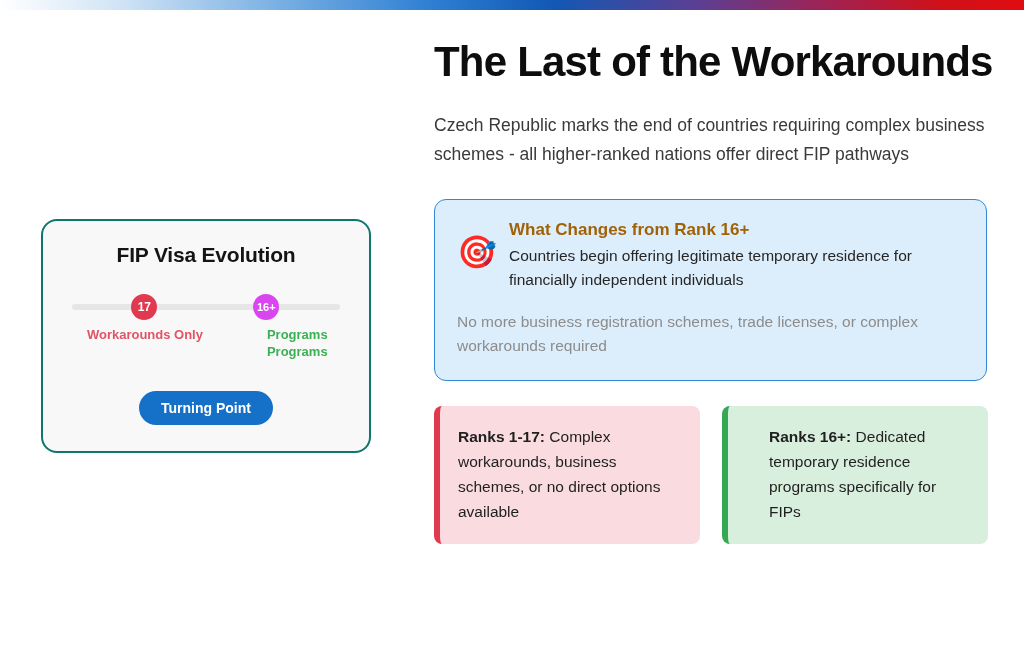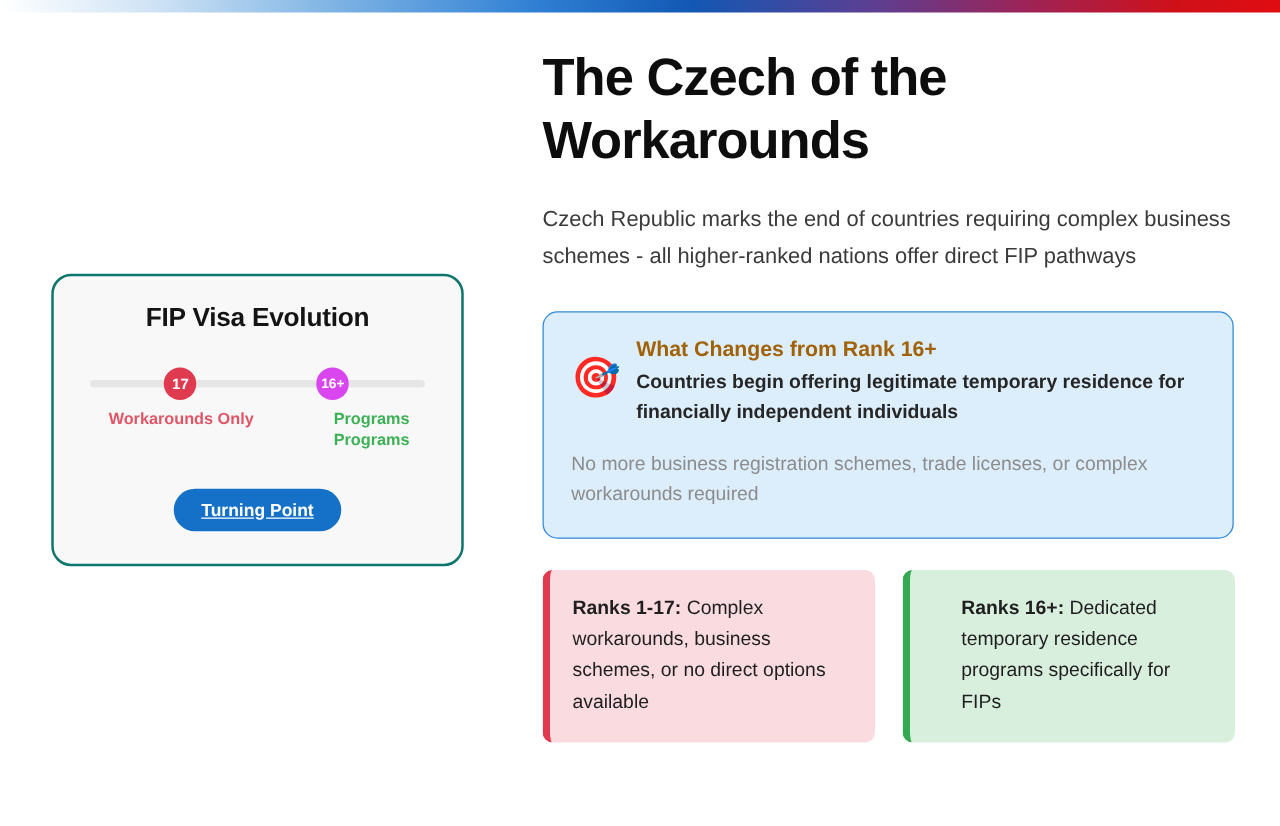--- a/index.html
+++ b/index.html
@@ -116,21 +116,20 @@
     margin-top: 23px;
     padding: 9px 22px;
     background: #1570c8;
     color: #ffffff;
     font-size: 14px;
     font-weight: bold;
     border: none;
     border-radius: 22px;
     cursor: pointer;
     font-family: "Liberation Sans", sans-serif;
-    text-decoration: underline;
   }
 
   
   .right-col {
     position: absolute;
     left: 434px;
     top: 10px;
     width: 560px;
   }
 
@@ -177,21 +176,20 @@
   .info-title {
     font-size: 17px;
     font-weight: bold;
     color: #a16207;
     margin-bottom: 4px;
   }
   .info-body {
     font-size: 15.5px;
     line-height: 24px;
     color: #262626;
-    font-weight: bold;
   }
   .info-note {
     margin-top: 18px;
     font-size: 15.5px;
     line-height: 24px;
     color: #8c8c8c;
   }
 
   
   .compare-row {
@@ -241,21 +239,21 @@
         <div class="slider-label label-low">Workarounds Only</div>
         <div class="slider-label label-high">Programs Programs</div>
       </div>
 
       <button class="turning-btn">Turning Point</button>
     </div>
   </div>
 
   <div class="right-col">
 
-    <h1 class="headline">The Czech of the Workarounds</h1>
+    <h1 class="headline">The Last of the Workarounds</h1>
 
     <p class="subhead">Czech Republic marks the end of countries requiring complex business schemes - all higher-ranked nations offer direct FIP pathways</p>
 
     <div class="info-panel">
       <div class="info-top">
         <div class="info-icon">🎯</div>
         <div class="info-text">
           <div class="info-title">What Changes from Rank 16+</div>
           <div class="info-body">Countries begin offering legitimate temporary residence for financially independent individuals</div>
         </div>

